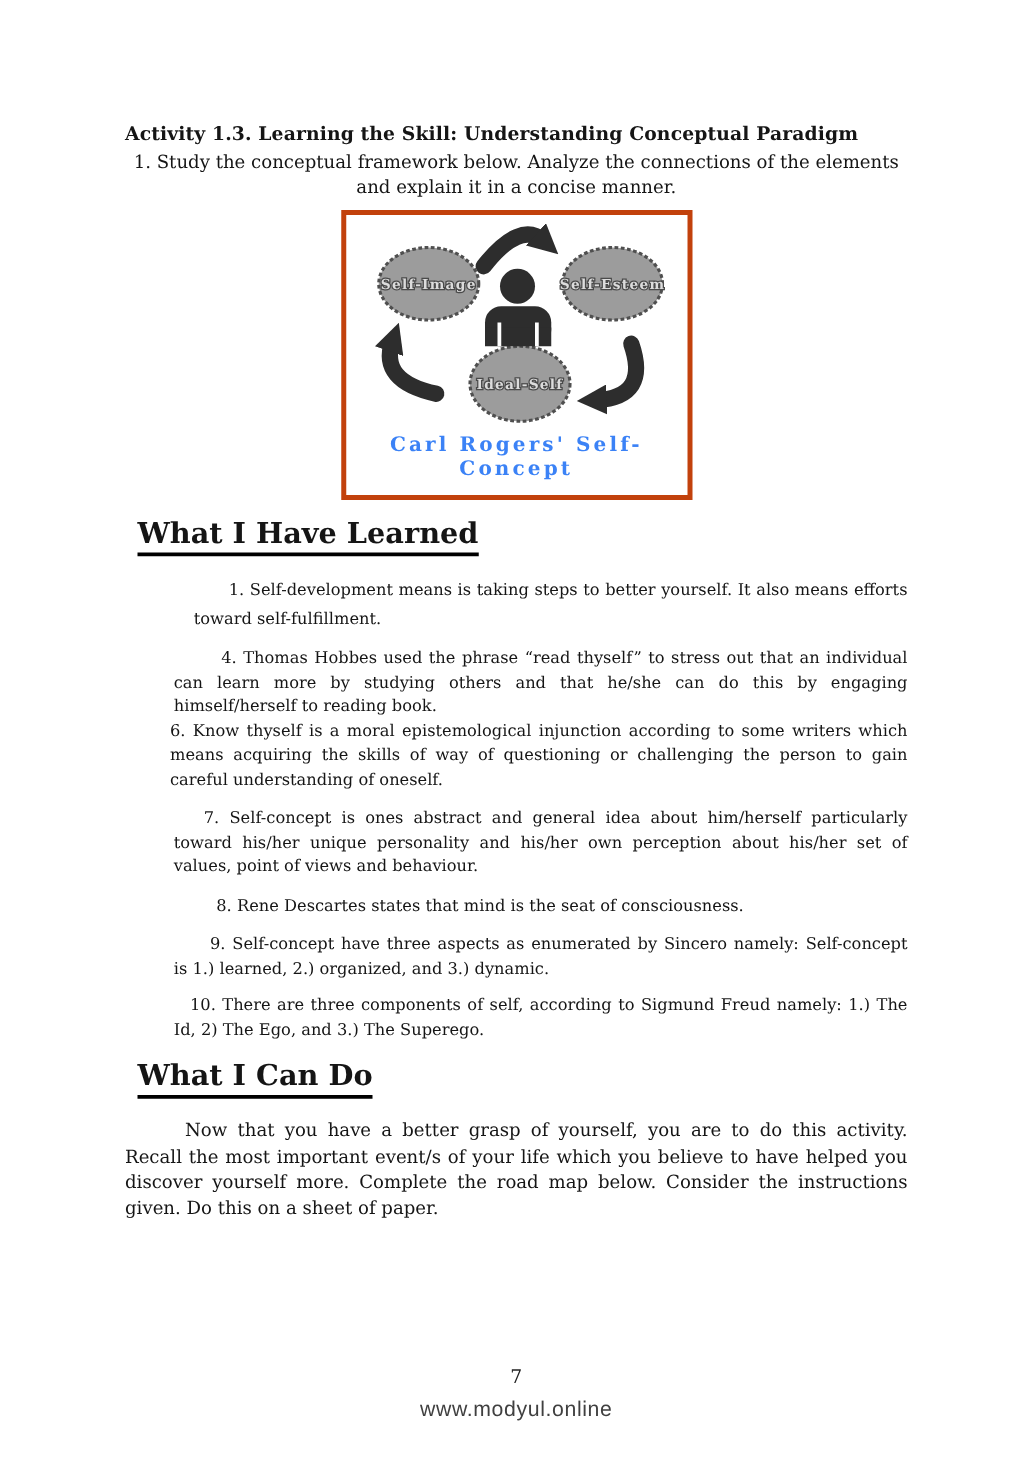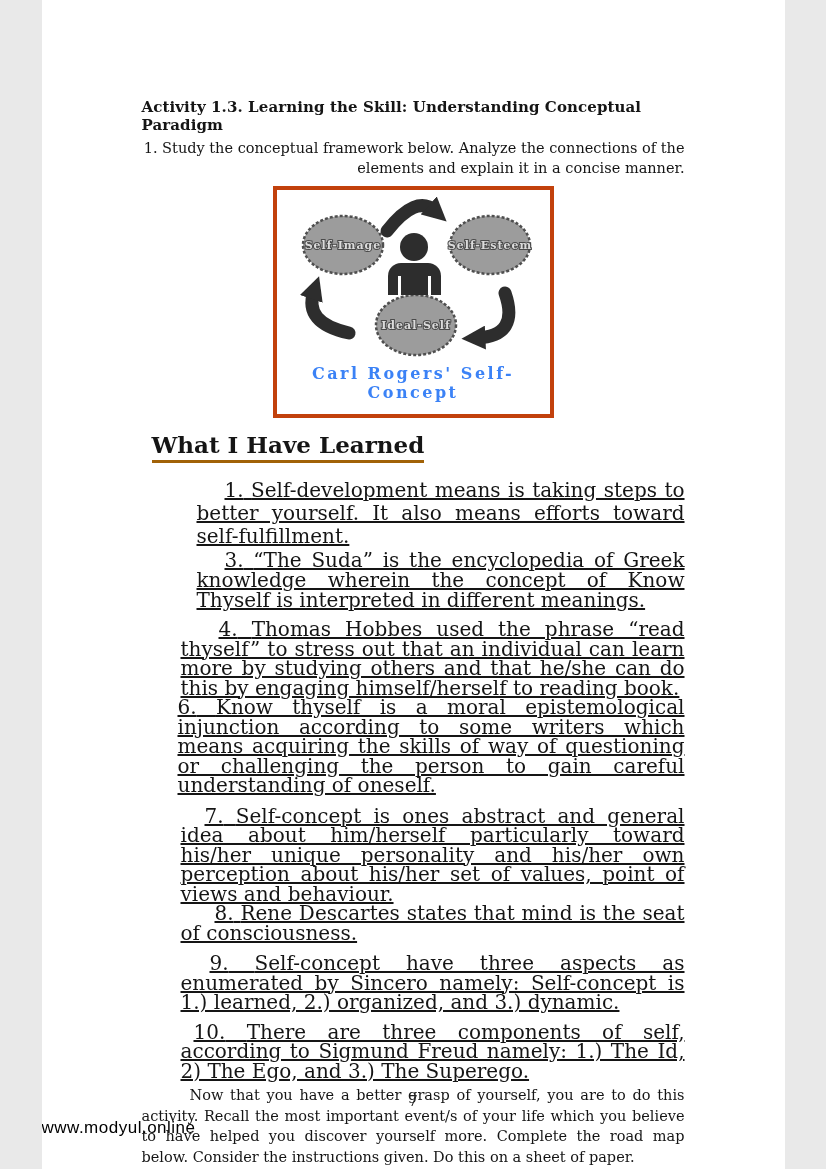--- a/index.html
+++ b/index.html
@@ -1,40 +1,39 @@
 <!DOCTYPE html>
 <html><head>
 <meta charset="utf-8">
 <style>
   html,body{margin:0;padding:0;background:#e9e9e9;}
   .page{
     position:relative;
-    width:724px;height:1169px;
+    width:826px;height:1169px;
     margin:0 auto;
     background:#ffffff;
     font-family:"DejaVu Serif", serif;
     color:#151515;
     overflow:hidden;
-    padding-left:19px;
   }
   .content{
     position:absolute;
     left:100px; right:100px; top:98px;
   }
   .activity-title{
     font-size:15px;
     font-weight:bold;
     margin:0 0 4px 0;
     letter-spacing:.1px;
   }
   .instruction{
     font-size:14.5px;
     line-height:20px;
     margin:0;
-    text-align:right;
+    text-align:center;
   }
   
   .figure-wrap{
     width:273px;
     margin:8px auto 0 auto;
     border:4px solid #c2410c;
     background:#fff;
   }
   .figure-svg{display:block;}
   .figure-caption{
@@ -46,38 +45,37 @@
     margin:2px 0 12px 0;
   }
   
   .section-heading{
     font-size:23px;
     font-weight:bold;
     margin:13px 0 16px 10px;
   }
   .section-heading span{
     display:inline-block;
-    border-bottom:3px solid #a16207;
+    border-bottom:3px solid #000000;
     padding-bottom:2px;
   }
   
   .item{
-    font-size:20px;
+    font-size:13px;
     line-height:19.5px;
     text-align:justify;
     margin:0 0 0 39px;
-    text-decoration:underline;
   }
   .i1,.i2{line-height:23px;margin-left:55px;text-indent:28px;}
   .i3{line-height:20px;margin-left:55px;text-indent:28px;margin-top:2px;}
   .i4{margin-top:10px;text-indent:38px;}
   .i5{margin-top:11px;margin-left:60px;text-indent:0;}
   .i6{margin-left:36px;text-indent:0;}
   .i7{margin-top:11px;text-indent:24px;}
-  .i8{text-indent:34px;}
+  .i8{margin-top:12px;text-indent:34px;}
   .i9{margin-top:11px;text-indent:29px;}
   .i10{margin-top:10px;text-indent:13px;}
   
   .cando-para{
     font-size:14.5px;
     line-height:20.5px;
     text-align:justify;
     text-indent:48px;
     margin:4px 0 0 0;
   }
@@ -85,24 +83,24 @@
   .page-number{
     position:absolute;
     left:0;right:0;top:1092px;
     text-align:center;
     font-size:15px;
     color:#222;
   }
   .watermark{
     position:absolute;
     left:0;right:0;top:1118px;
-    text-align:left;
+    text-align:center;
     font-size:17px;
     letter-spacing:.5px;
-    color:#000000;
+    color:#404040;
     font-family:"Liberation Sans", sans-serif;
   }
   .oval-label{
     font-family:"DejaVu Serif", serif;
     font-size:11px;
     font-weight:bold;
     letter-spacing:1px;
     fill:#dcdcdc;
     stroke:#4a4a4a;
     stroke-width:2px;
@@ -152,28 +150,30 @@
       </svg>
       <div class="figure-caption">Carl Rogers' Self-Concept</div>
     </div>
 
     <h2 class="section-heading">
       <span>What I Have Learned</span>
     </h2>
 
     <div>
       <p class="item i1"><span>1.</span> <span>Self-development means is taking steps to better yourself.  It also means efforts toward self-fulfillment.</span></p>
-      <p class="item i3"><span>3.</span> <span>“The Suda” is the encyclopedia of Greek knowledge wherein the concept of Know Thyself is interpreted in different meanings.</span></p>
       <p class="item i4"><span>4.</span> <span>Thomas Hobbes used the phrase “read thyself” to stress out that an individual can learn more by studying others and that he/she can do this by engaging himself/herself to reading book.</span></p>
       <p class="item i6"><span>6.</span> <span>Know thyself is a moral epistemological injunction according to some writers which means acquiring the skills of way of questioning or challenging the person to gain careful understanding of oneself.</span></p>
       <p class="item i7"><span>7.</span> <span>Self-concept is ones abstract and general idea about him/herself particularly toward his/her unique personality and his/her own perception about his/her set of values, point of views and behaviour.</span></p>
       <p class="item i8"><span>8.</span> <span>Rene Descartes states that mind is the seat of consciousness.</span></p>
       <p class="item i9"><span>9.</span> <span>Self-concept have three aspects as enumerated by Sincero namely: Self-concept is 1.) learned, 2.) organized, and 3.) dynamic.</span></p>
       <p class="item i10"><span>10.</span> <span>There are three components of self, according to Sigmund Freud namely: 1.) The Id, 2) The Ego, and 3.) The Superego.</span></p>
     </div>
 
+    <h2 class="section-heading">
+      <span>What I Can Do</span>
+    </h2>
     <p class="cando-para">Now that you have a better grasp of yourself, you are to do this activity. Recall the most important event/s of your life which you believe to have helped you discover yourself more. Complete the road map below. Consider the instructions given. Do this on a sheet of paper.</p>
 
   </div>
 
   <div class="page-number">7</div>
   <div class="watermark">www.modyul.online</div>
 </div>
 
 </body></html>

